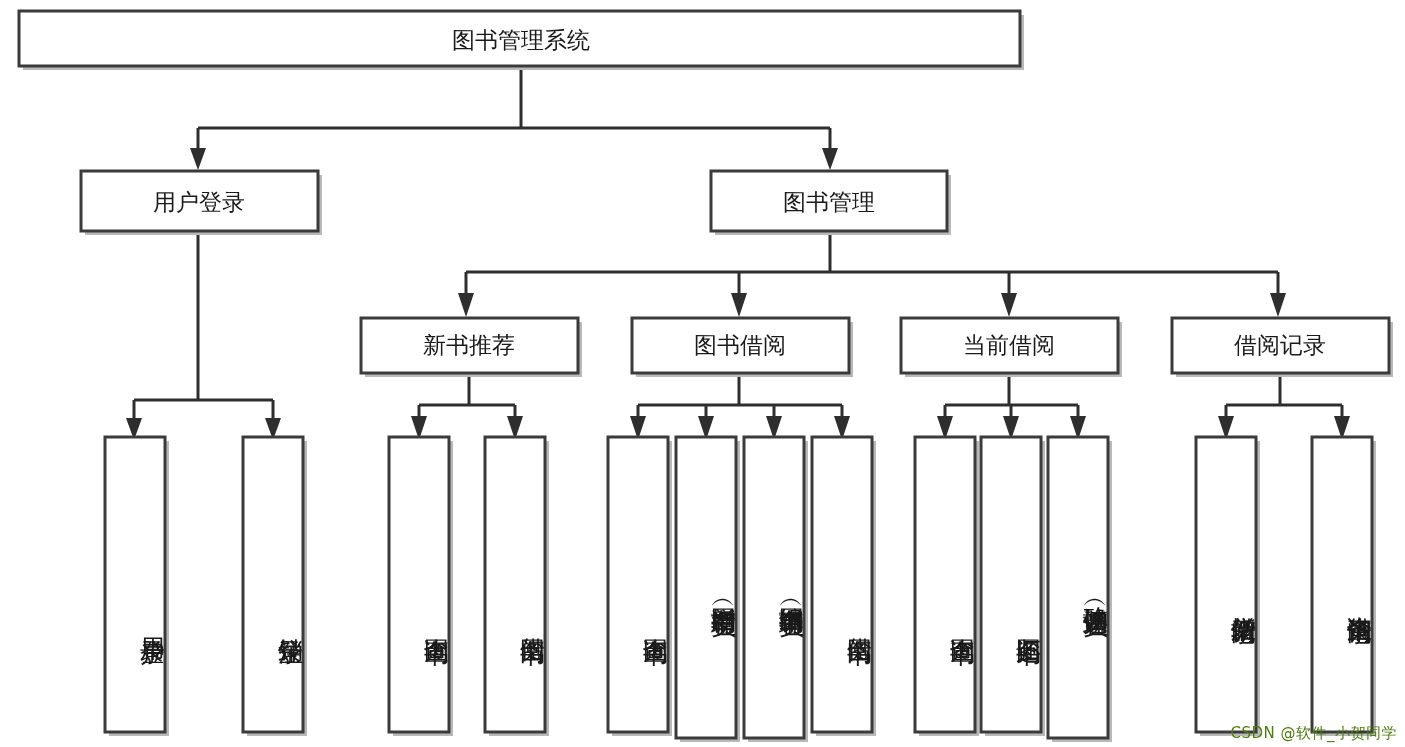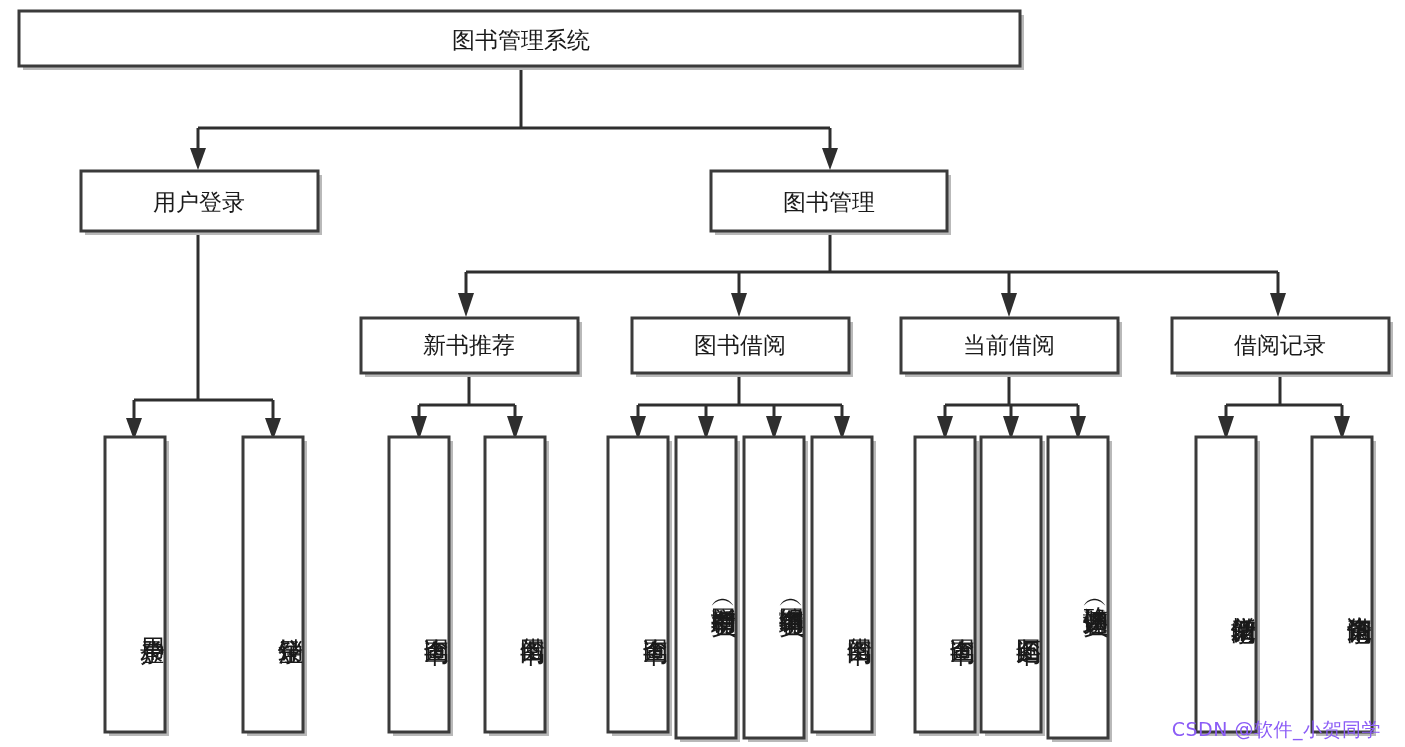--- a/index.html
+++ b/index.html
@@ -60,25 +60,25 @@
     color: #1a1a1a;
     letter-spacing: 1px;
     display: flex;
     align-items: flex-start;
     justify-content: center;
     white-space: nowrap;
     pointer-events: none;
   }
   .watermark {
     position: absolute;
-    right: 24px;
+    right: 8px;
     bottom: 4px;
     font-family: "DejaVu Sans", "Liberation Sans", sans-serif;
-    font-size: 19px;
-    color: #8b5cf6;
+    font-size: 15px;
+    color: #4d7c0f;
     white-space: nowrap;
     letter-spacing: 0.5px;
   }
 </style>
 </head>
 <body>
 
 <div id="diagram-root">
 
   <svg class="diagram" viewBox="0 0 1405 747" xmlns="http://www.w3.org/2000/svg">

